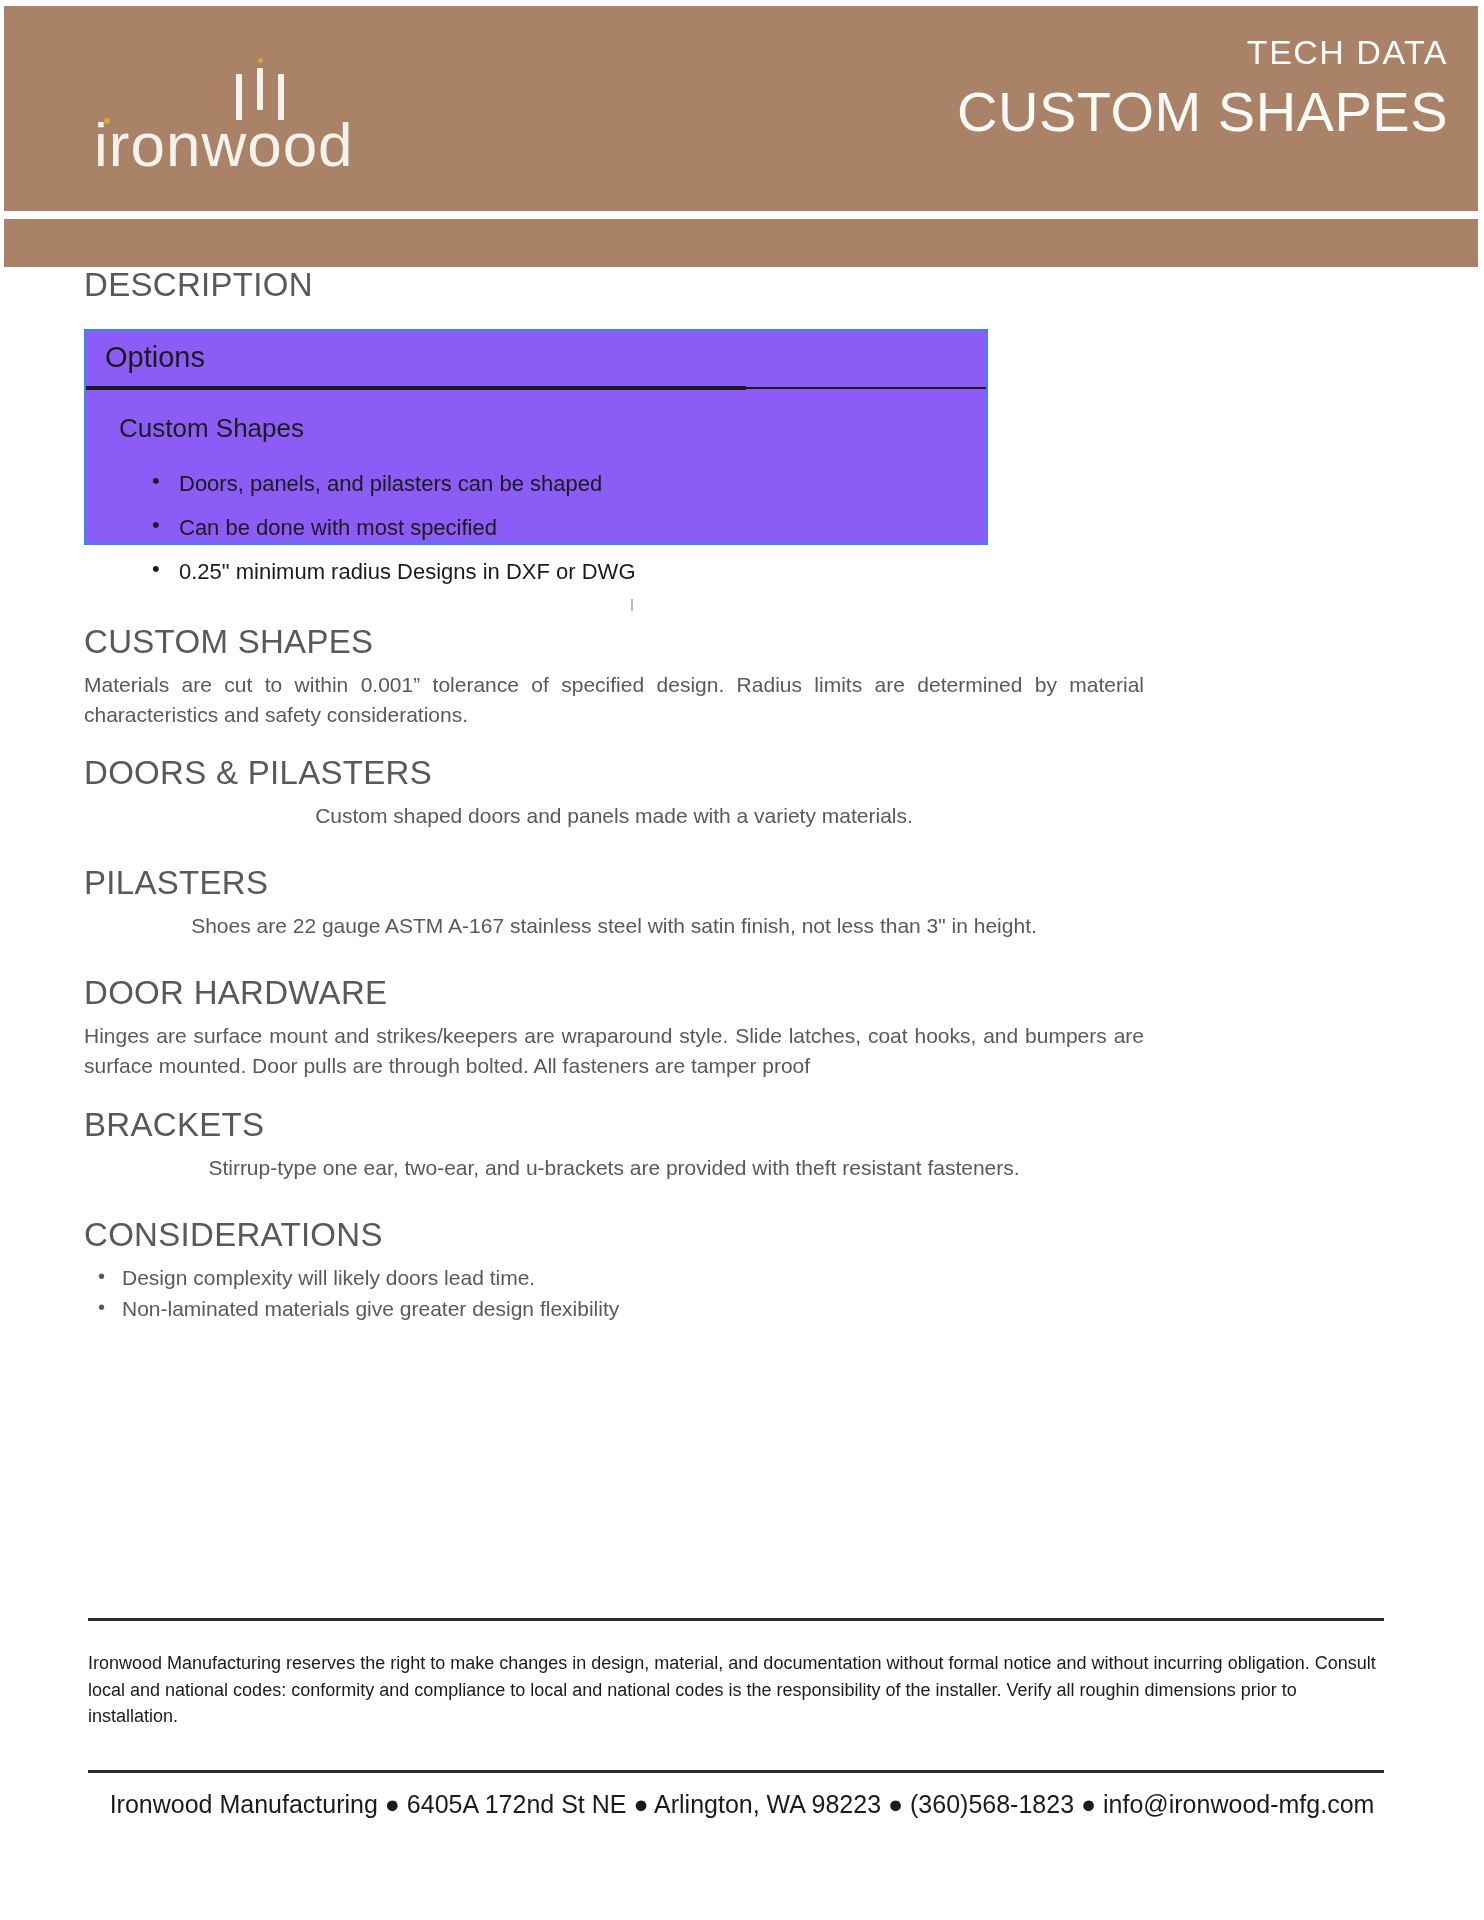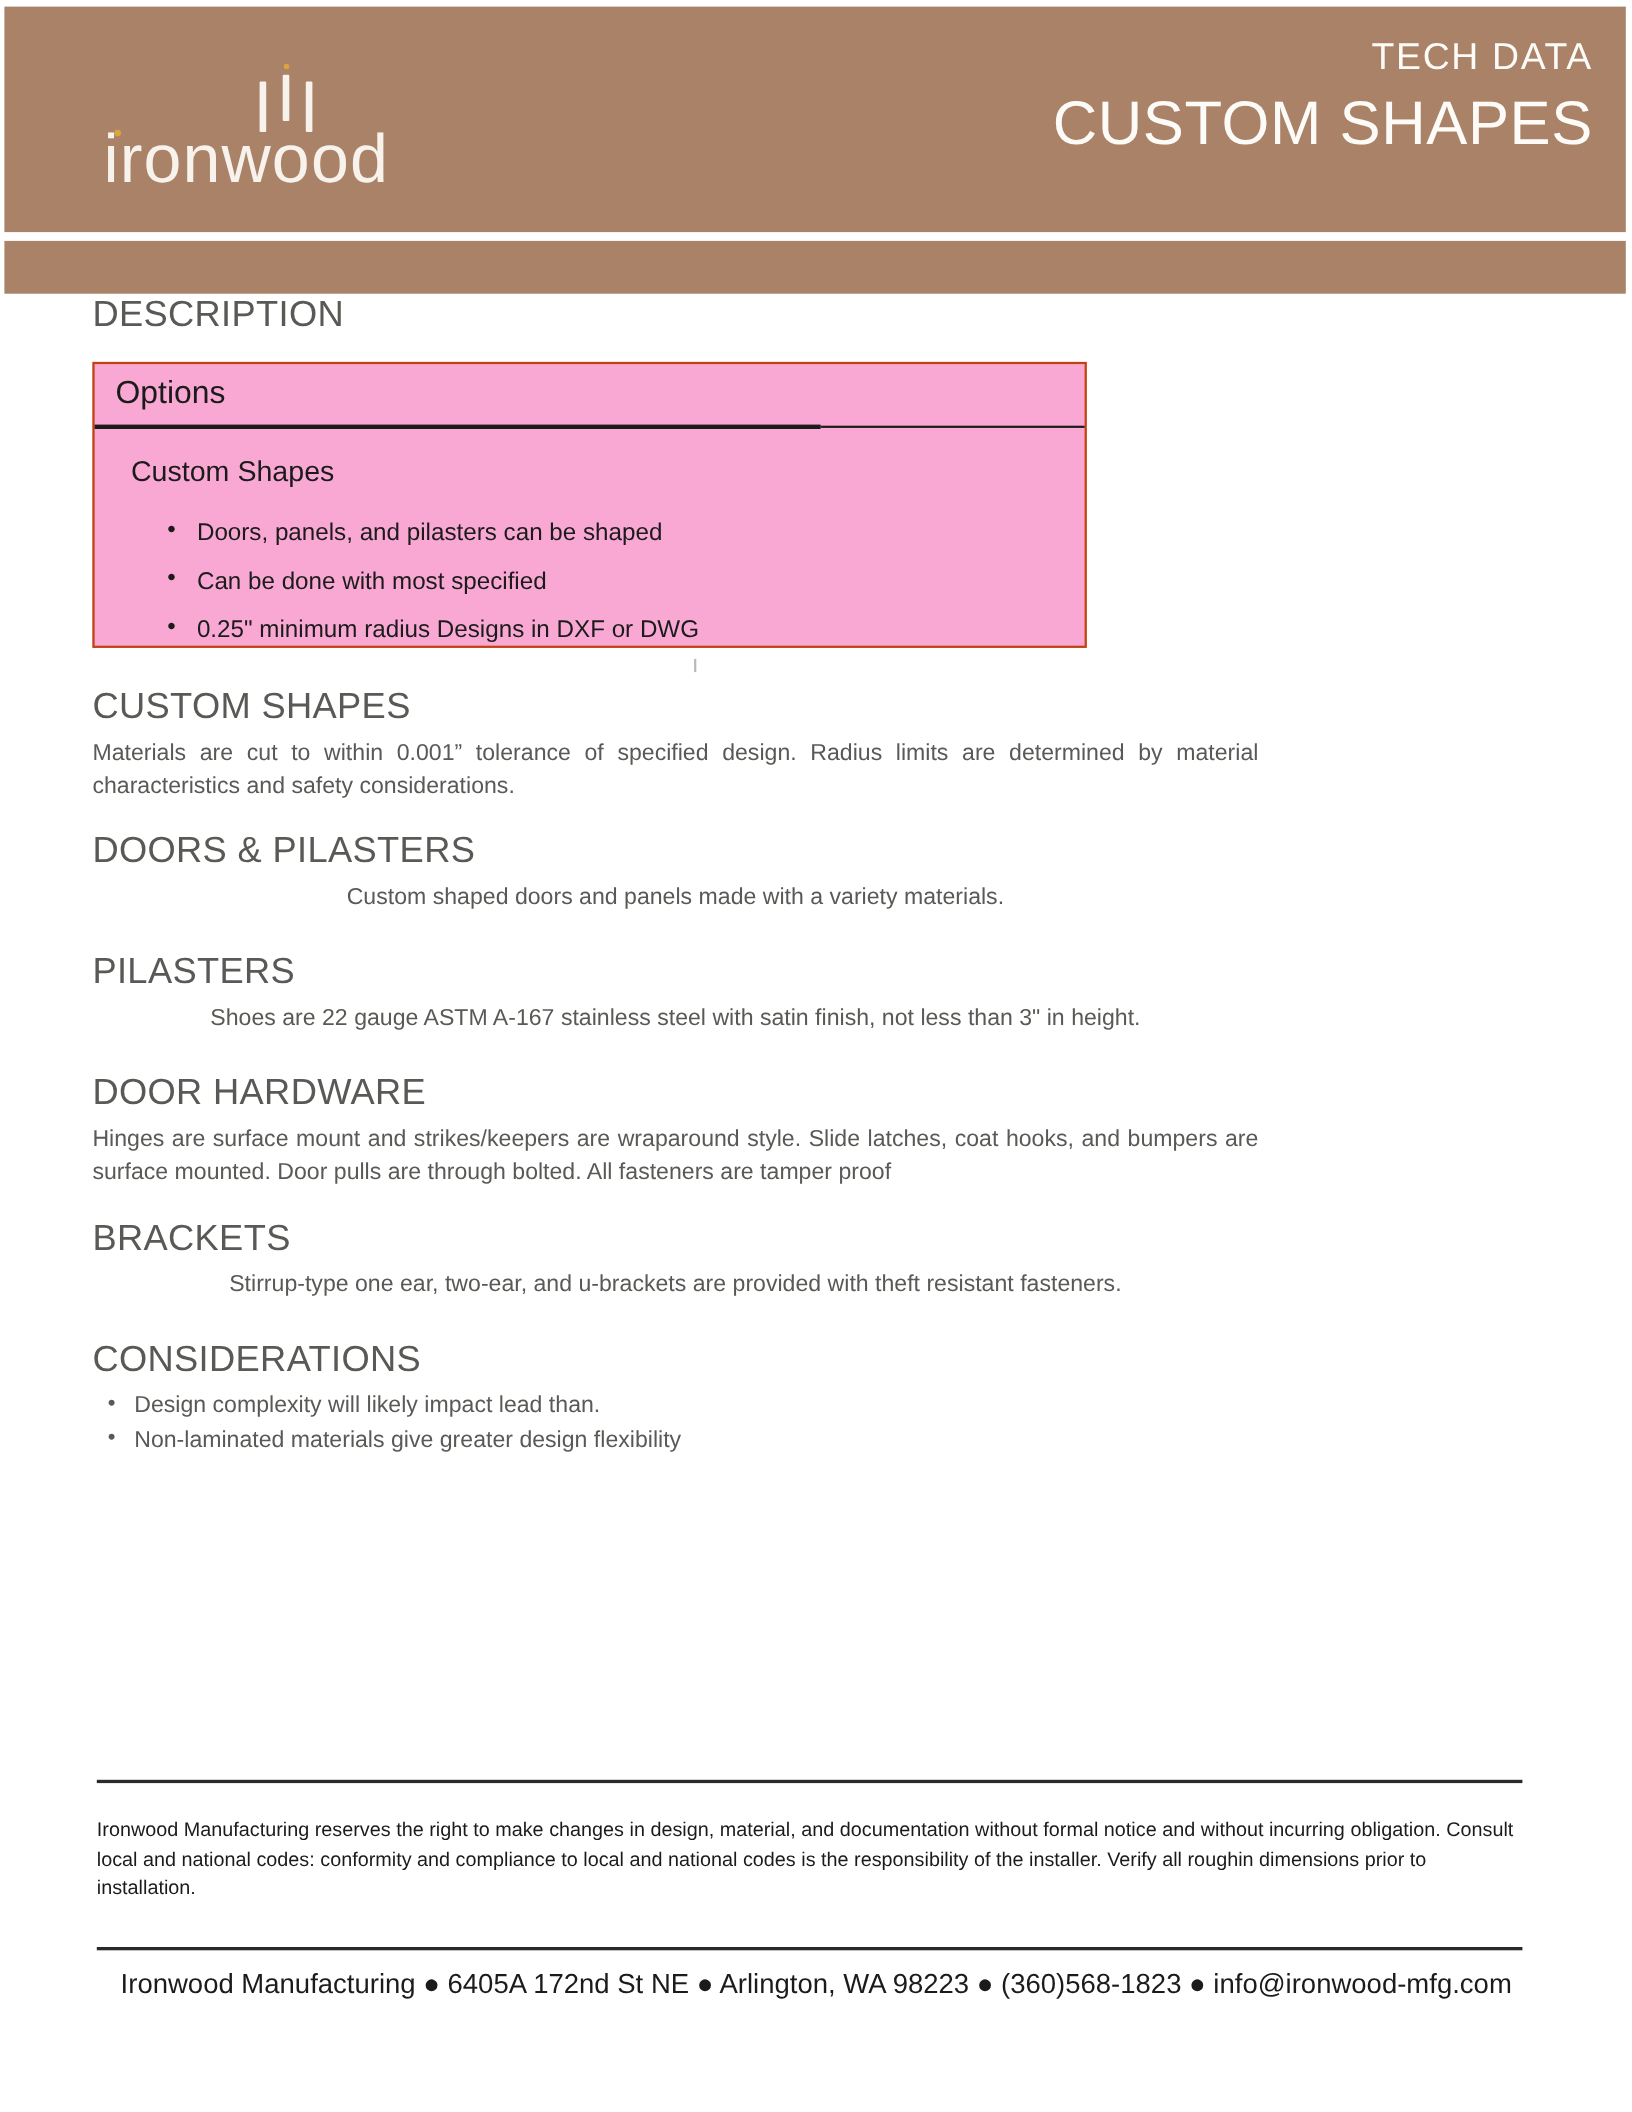--- a/index.html
+++ b/index.html
@@ -131,24 +131,24 @@
     left: 84px;
     top: 0px;
   }
 
   
   .options-box {
     position: absolute;
     left: 84px;
     top: 62px;
     width: 904px;
-    height: 260px;
-    border: 2px solid #c2410c;
+    height: 216px;
+    border: 2px solid #3b82f6;
     box-sizing: border-box;
-    background: #f9a8d4;
+    background: #8b5cf6;
   }
   .options-header {
     position: relative;
     height: 58px;
   }
   .options-header-label {
     position: absolute;
     left: 19px;
     top: 9px;
     font-size: 29px;
@@ -372,21 +372,21 @@
   </div>
 
   <div class="sec" style="top:840px;">
     <h2>BRACKETS</h2>
     <p class="nojust">Stirrup-type one ear, two-ear, and u-brackets are provided with theft resistant fasteners.</p>
   </div>
 
   <div class="sec" style="top:950px;">
     <h2>CONSIDERATIONS</h2>
     <ul>
-      <li>Design complexity will likely impact lead than.</li>
+      <li>Design complexity will likely doors lead time.</li>
       <li>Non-laminated materials give greater design flexibility</li>
     </ul>
   </div>
 
 </div>
 
 <div class="footer">
   <div class="footer-rule-top"></div>
   <div class="footer-disclaimer">Ironwood Manufacturing reserves the right to make changes in design, material, and documentation without formal notice and without incurring obligation. Consult local and national codes: conformity and compliance to local and national codes is the responsibility of the installer. Verify all roughin dimensions prior to installation.</div>
   <div class="footer-rule-bottom"></div>

